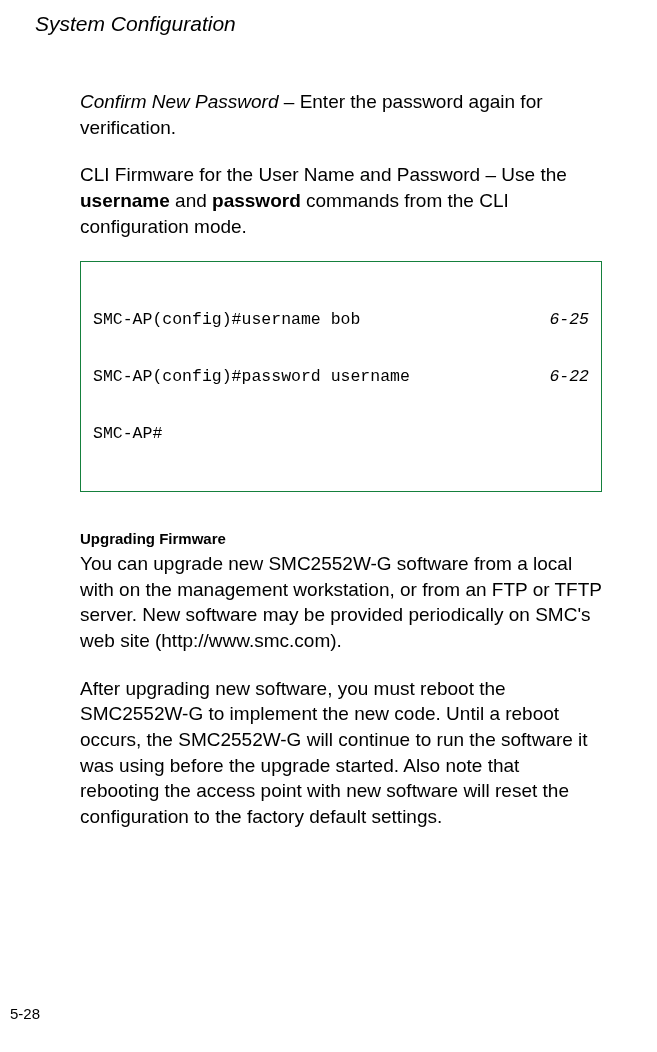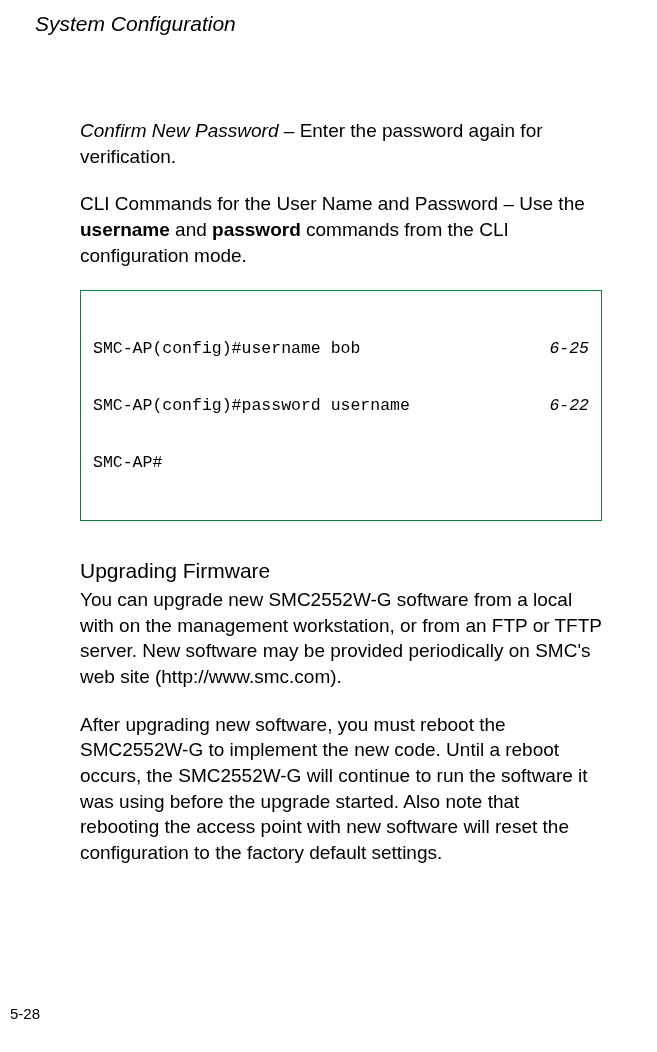--- a/index.html
+++ b/index.html
@@ -11,21 +11,21 @@
       width: 657px;
       height: 1052px;
       background: #fff;
       font-family: Arial, Helvetica, sans-serif;
       position: relative;
       padding: 12px 35px 35px 35px;
     }
     .page-header {
       font-style: italic;
       font-size: 21px;
-      margin-bottom: 82px;
+      margin-bottom: 53px;
       font-weight: 400;
     }
     .content {
       padding-left: 45px;
       padding-right: 20px;
     }
     .body-text {
       font-size: 19px;
       line-height: 1.35;
       margin-bottom: 22px;
@@ -46,22 +46,22 @@
       position: relative;
     }
     .code-line {
       display: flex;
       justify-content: space-between;
     }
     .code-ref {
       font-style: italic;
     }
     .section-heading {
-      font-weight: normal;
-      font-size: 21px;
+      font-weight: bold;
+      font-size: 15px;
       margin-bottom: 4px;
     }
     .page-number {
       position: absolute;
       bottom: 30px;
       left: 10px;
       font-size: 15px;
     }
   </style>
 </head>
@@ -69,21 +69,21 @@
 
 <div class="page-header">System Configuration</div>
 
 <div class="content">
 
   <p class="body-text">
     <span class="italic-label">Confirm New Password</span><span> – </span><span>Enter the password again for verification.</span>
   </p>
 
   <p class="body-text">
-    <span>CLI Commands for the User Name and Password – Use the </span><span class="bold">username</span><span> and </span><span class="bold">password</span><span> commands from the CLI configuration mode.</span>
+    <span>CLI Firmware for the User Name and Password – Use the </span><span class="bold">username</span><span> and </span><span class="bold">password</span><span> commands from the CLI configuration mode.</span>
   </p>
 
   <div class="code-box">
     <div class="code-line">
       <span>SMC-AP(config)#username bob</span>
       <span class="code-ref">6-25</span>
     </div>
     <div class="code-line">
       <span>SMC-AP(config)#password username</span>
       <span class="code-ref">6-22</span>

